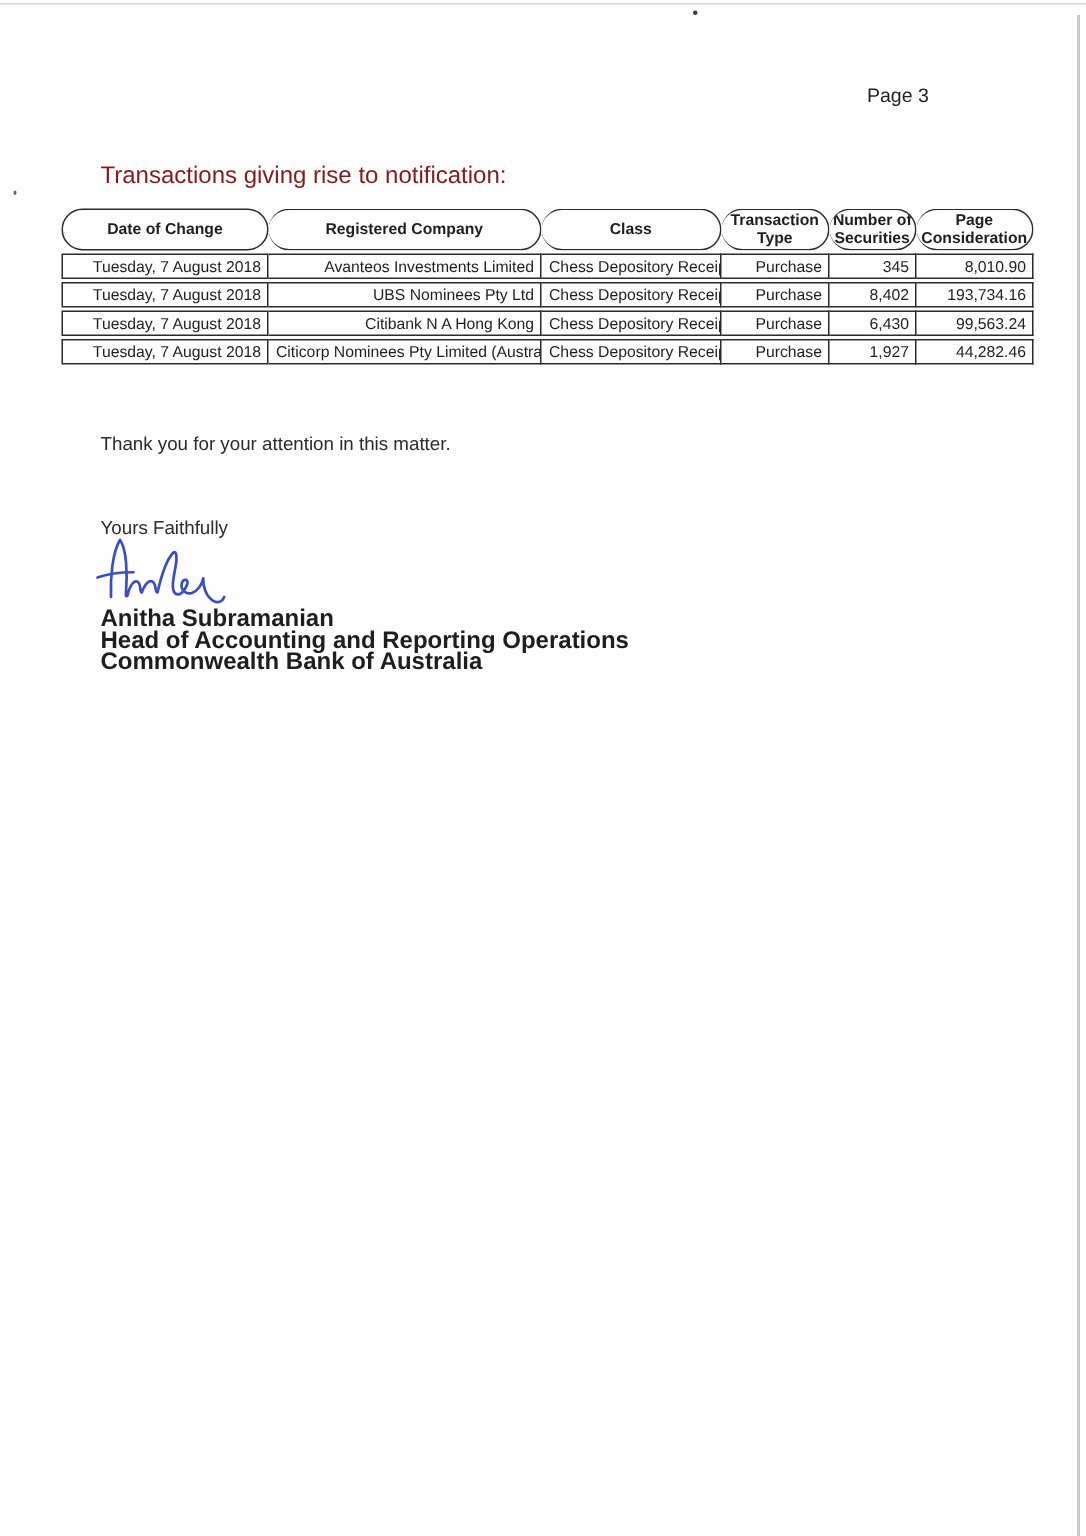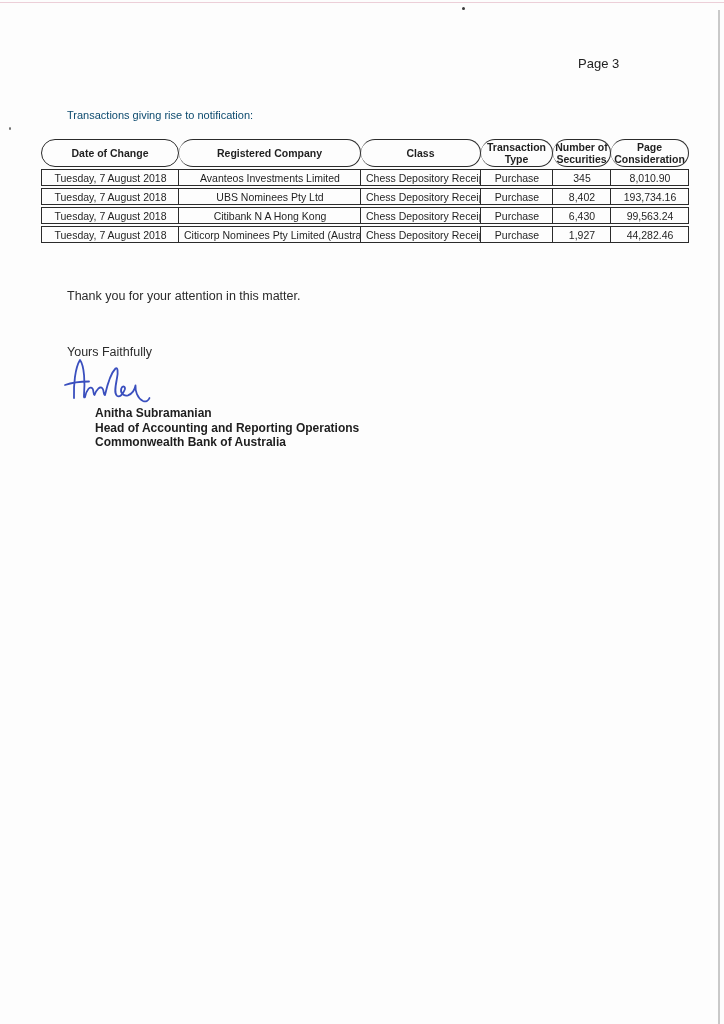--- a/index.html
+++ b/index.html
@@ -36,21 +36,21 @@
     background: #c9c9c9;
   }
 
   .page-number {
     position: absolute; left: 578px; top: 56px;
     font-size: 13px; color: #222;
   }
 
   .intro-line {
     position: absolute; left: 67px; top: 109px;
-    font-size: 11px; color: #0c4a6e;
+    font-size: 16px; color: #7f1d1d;
   }
 
   
   .table-wrap {
     position: absolute; left: 41px; top: 137px;
     width: 648px;
   }
   table.transactions {
     width: 100%;
     border-collapse: separate;
@@ -73,41 +73,41 @@
     height: 26px;
     line-height: 1.15;
     white-space: normal;
     padding: 1px 2px;
     border-radius: 14px;
   }
   table.transactions td {
     height: 17px;
     vertical-align: middle;
     padding: 1px 4px 1px 5px;
-    text-align: center;
+    text-align: right;
   }
 
   .thanks-line {
     position: absolute; left: 67px; top: 289px;
     font-size: 12.5px;
   }
   .valediction-line {
     position: absolute; left: 67px; top: 345px;
     font-size: 12.5px;
   }
 
   .signature {
     position: absolute; left: 62px; top: 355px;
     width: 105px; height: 48px;
   }
 
   .signer-block {
     position: absolute; left: 67px; top: 406px;
-    font-size: 12px; font-weight: bold;
-    line-height: 14.5px; color: #1e1e1e; margin-left: 28px;
+    font-size: 16px; font-weight: bold;
+    line-height: 14.5px; color: #1e1e1e;
   }
 </style>
 </head>
 <body>
 
 <div class="page">
 
   <div class="scan-top-line"></div>
   <div class="scan-dot-top"></div>
   <div class="scan-dot-left"></div>

